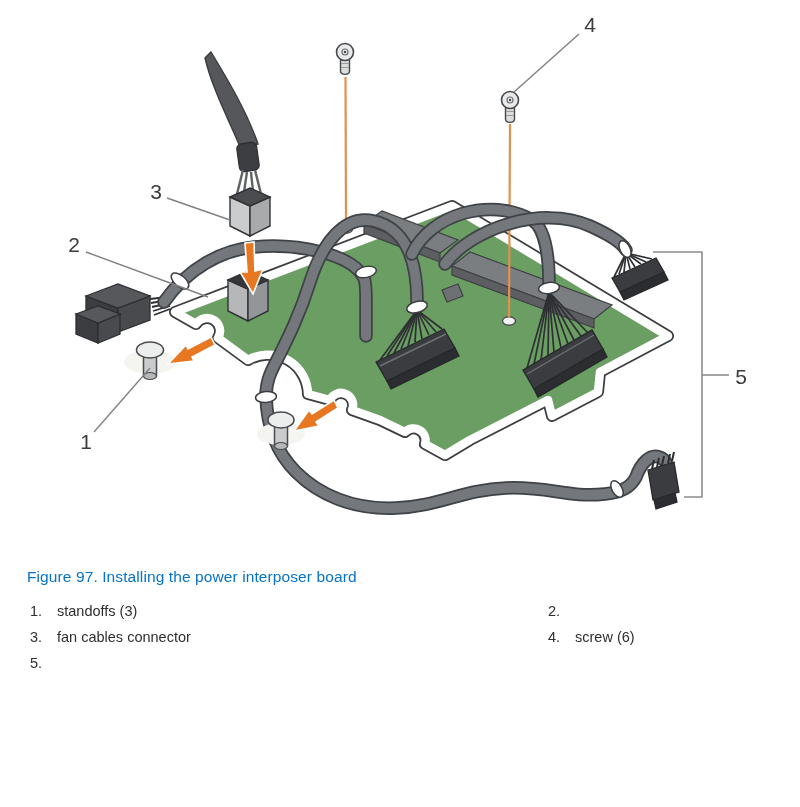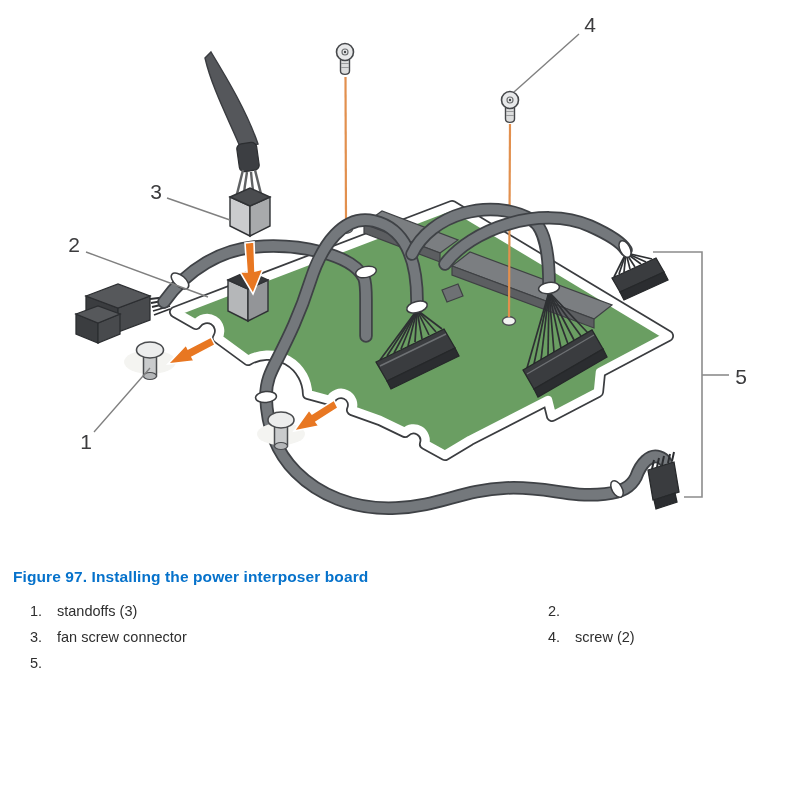--- a/index.html
+++ b/index.html
@@ -1,19 +1,19 @@
 <!DOCTYPE html>
 <html><head>
 <meta charset="utf-8">
 <style>
   html,body{margin:0;padding:0;background:#ffffff;}
   body{width:800px;height:807px;position:relative;font-family:"Liberation Sans",sans-serif;-webkit-font-smoothing:antialiased;}
   .page{position:absolute;inset:0;background:#ffffff;overflow:hidden;}
   .diagram{position:absolute;left:0;top:0;width:800px;height:560px;}
-  .caption{position:absolute;left:13px;top:568px;font-size:15.5px;font-weight:bold;color:#0672cb;letter-spacing:0.1px;}
+  .caption{position:absolute;left:27px;top:568px;font-size:15.5px;font-weight:normal;color:#0672cb;letter-spacing:0.1px;}
   .legend-item{position:absolute;display:flex;font-size:14.5px;color:#2e2e2e;line-height:18px;}
   .legend-item .num{width:27px;flex:0 0 27px;}
   .li-1{left:30px;top:602px;}
   .li-2{left:548px;top:602px;}
   .li-3{left:30px;top:628px;}
   .li-4{left:548px;top:628px;}
   .li-5{left:30px;top:654px;}
   .callout-text{font-size:21px;fill:#3b3b3d;font-family:"Liberation Sans",sans-serif;}
 </style>
 </head>
@@ -223,23 +223,23 @@
 
   <div class="legend-item li-1">
     <span class="num">1.</span>
     <span class="lbl">standoffs (3)</span>
   </div>
   <div class="legend-item li-2">
     <span class="num">2.</span>
   </div>
   <div class="legend-item li-3">
     <span class="num">3.</span>
-    <span class="lbl">fan screw connector</span>
+    <span class="lbl">fan cables connector</span>
   </div>
   <div class="legend-item li-4">
     <span class="num">4.</span>
-    <span class="lbl">screw (2)</span>
+    <span class="lbl">screw (6)</span>
   </div>
   <div class="legend-item li-5">
     <span class="num">5.</span>
   </div>
 
 </div>
 
 </body></html>

